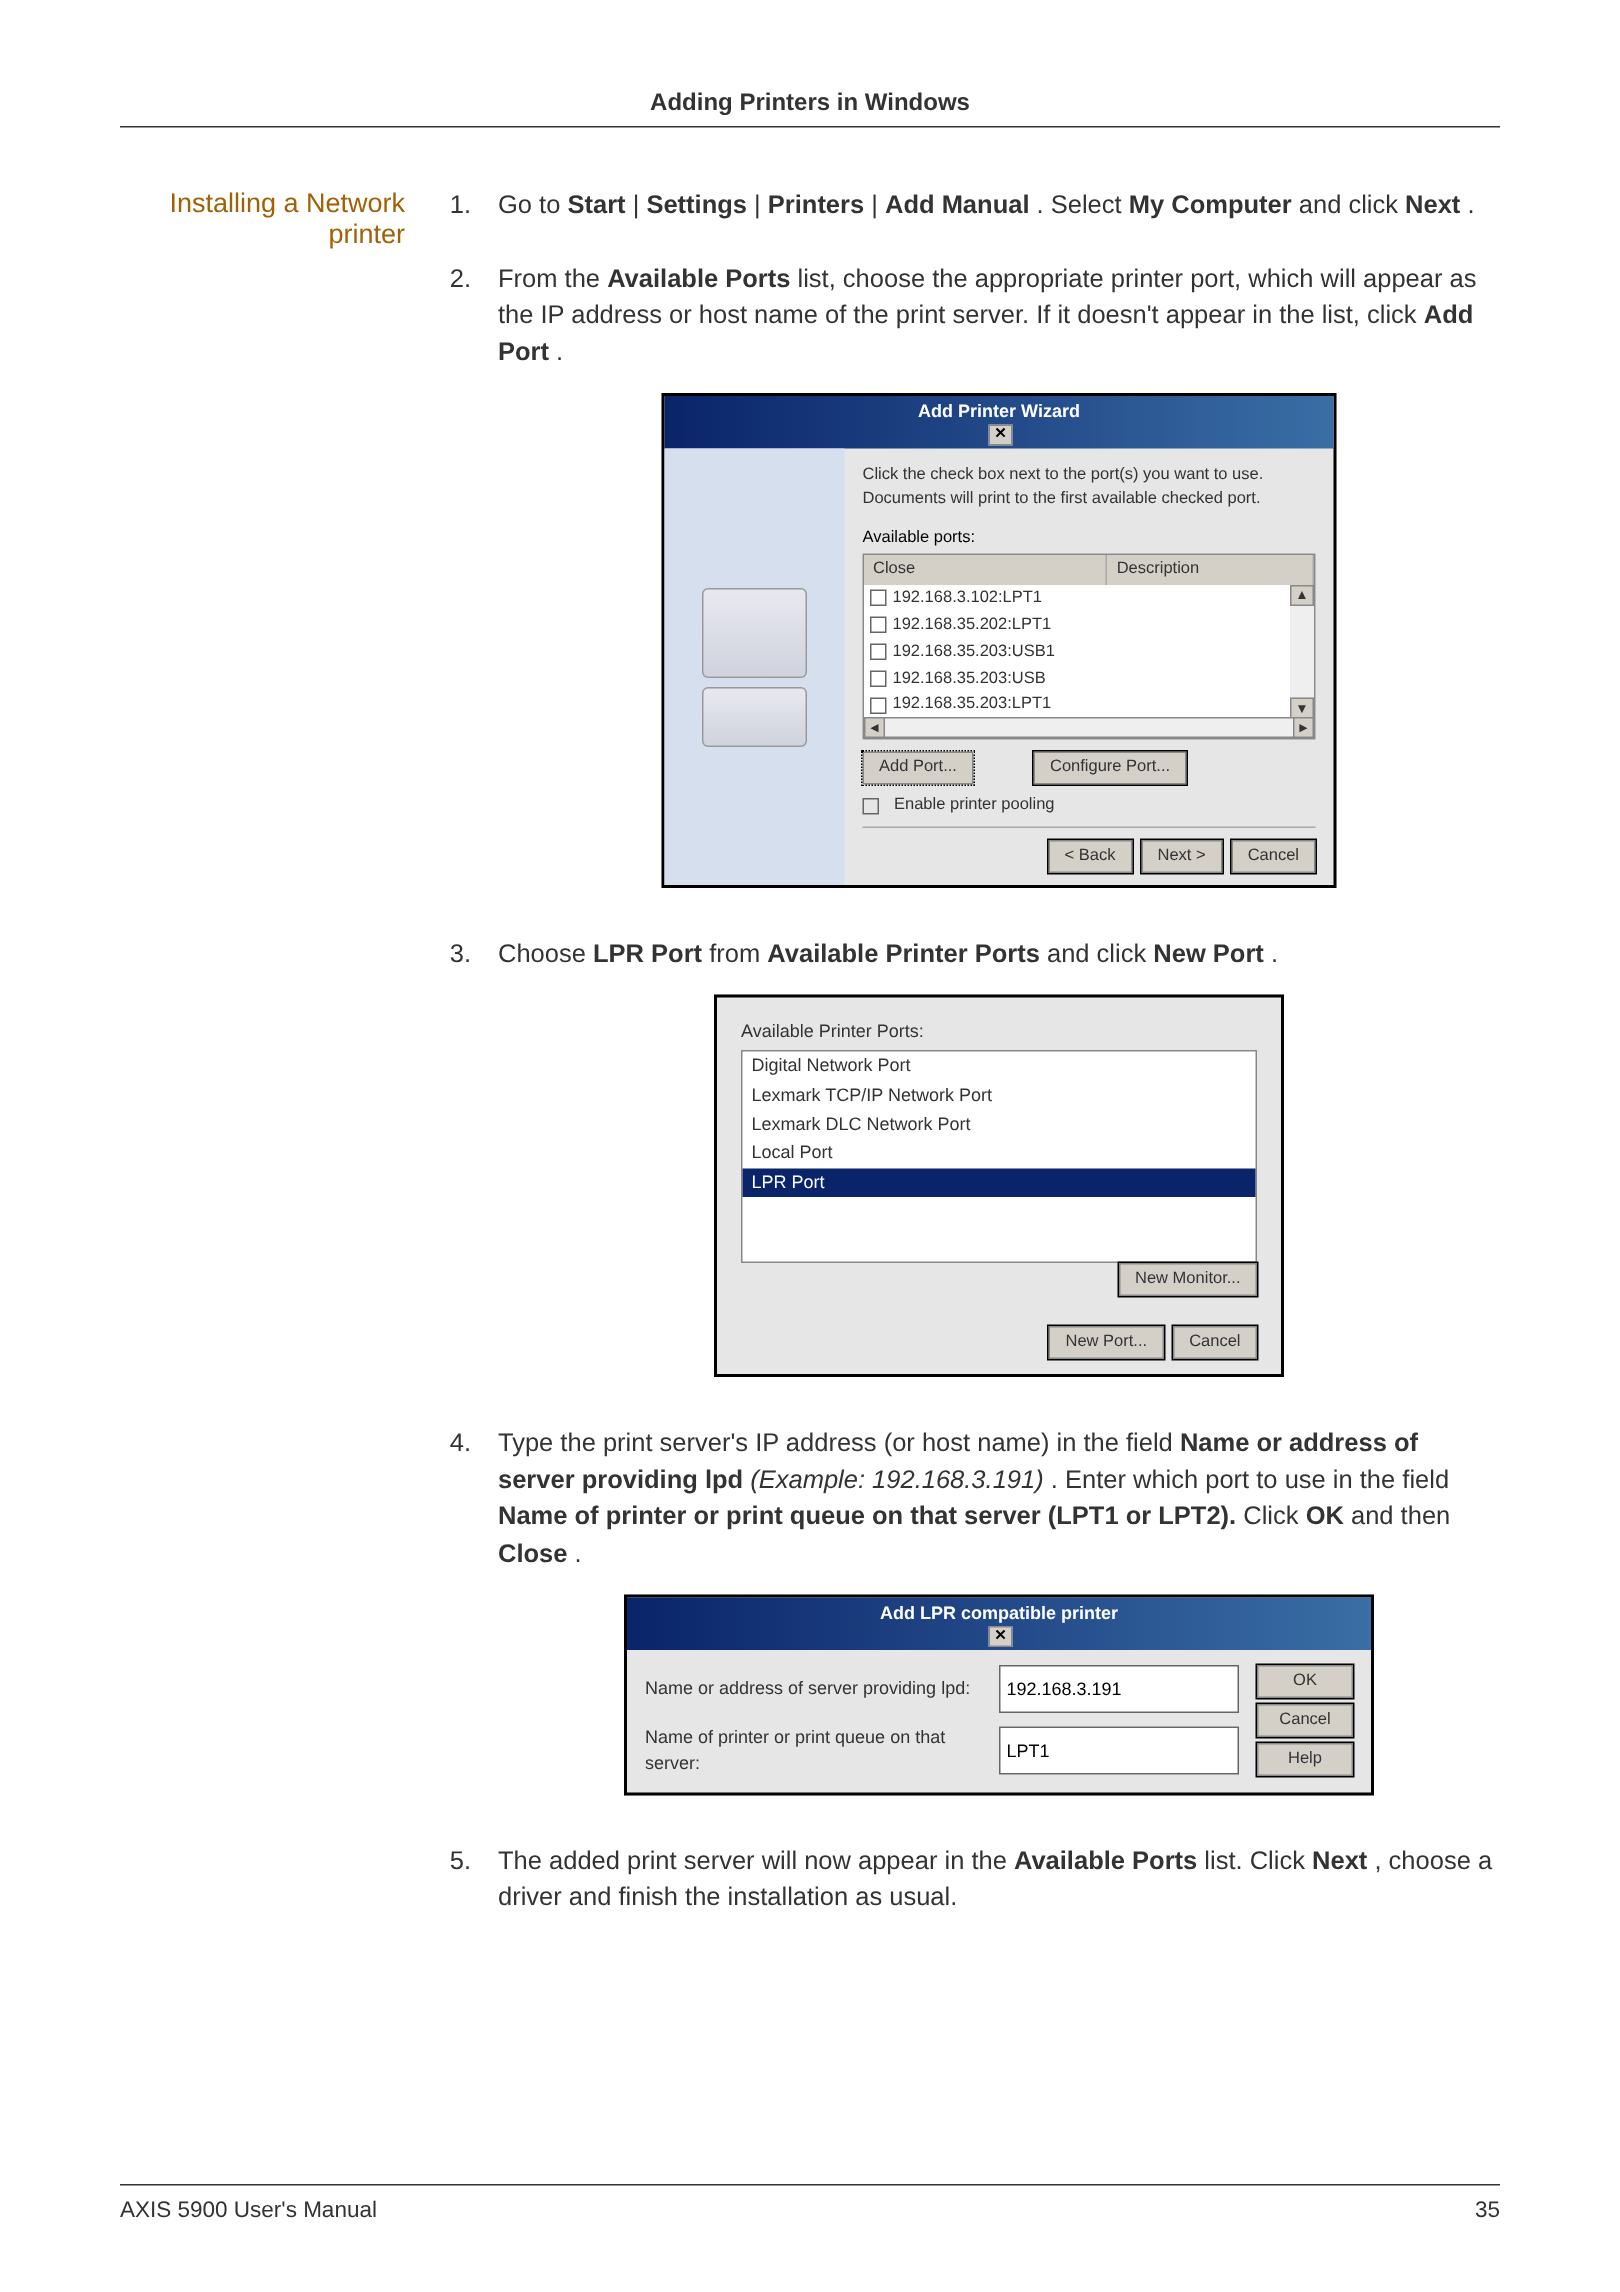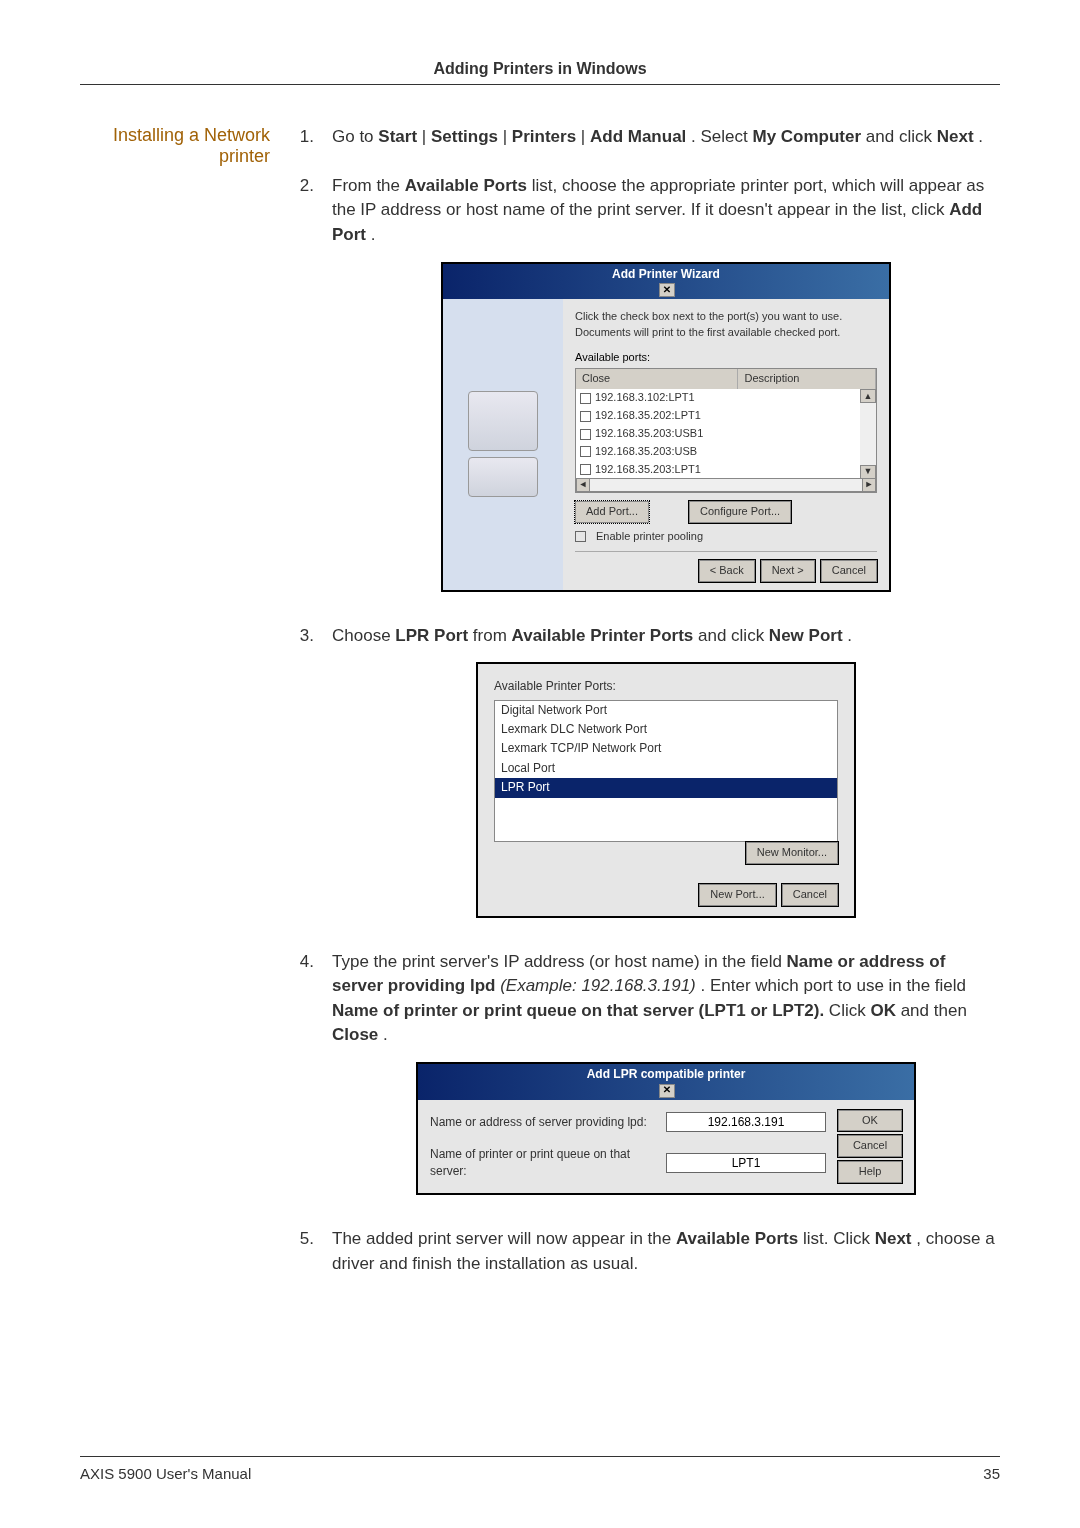--- a/index.html
+++ b/index.html
@@ -154,22 +154,22 @@
   .dlg3 { width: 500px; }
   .dlg3 .body { padding:10px 12px; display:flex; gap:12px; }
   .dlg3 .fields {
     flex:1; display:grid;
     grid-template-columns: 1fr 160px;
     row-gap:8px; column-gap:10px;
     align-items:center;
     font-size:12px;
   }
   .txtin {
-    background:#fff;border:1px solid #666;height:20px;
-    padding:2px 4px;font-size:12px;width:100%;text-align:center;
+    background:#fff;border:1px solid #666;height:32px;
+    padding:2px 4px;font-size:12px;width:100%;
   }
   .dlg3 .sidebtns { display:flex;flex-direction:column;gap:4px;}
   .dlg3 .sidebtns .winbtn{width:64px;text-align:center;}
 
   .footer {
     position:absolute;left:80px;right:80px;bottom:46px;
     border-top:1px solid #333;padding-top:8px;
     display:flex;justify-content:space-between;
     font-size:15px;color:#333;
   }
@@ -302,22 +302,22 @@
             <span> and click </span>
             <span class="b">New Port</span>
             <span>.</span>
 
             
             <div class="dlg dlg2">
               <div class="body">
                 <div style="font-size:12px;">Available Printer Ports:</div>
                 <div class="lb2">
                   <div class="opt">Digital Network Port</div>
+                  <div class="opt">Lexmark TCP/IP Network Port</div>
                   <div class="opt">Lexmark DLC Network Port</div>
-                  <div class="opt">Lexmark TCP/IP Network Port</div>
                   <div class="opt">Local Port</div>
                   <div class="opt sel">LPR Port</div>
                 </div>
                 <div class="rightbtn">
                   <span class="winbtn">New Monitor...</span>
                 </div>
                 <div class="endbtns">
                   <span class="winbtn">New Port...</span>
                   <span class="winbtn">Cancel</span>
                 </div>

